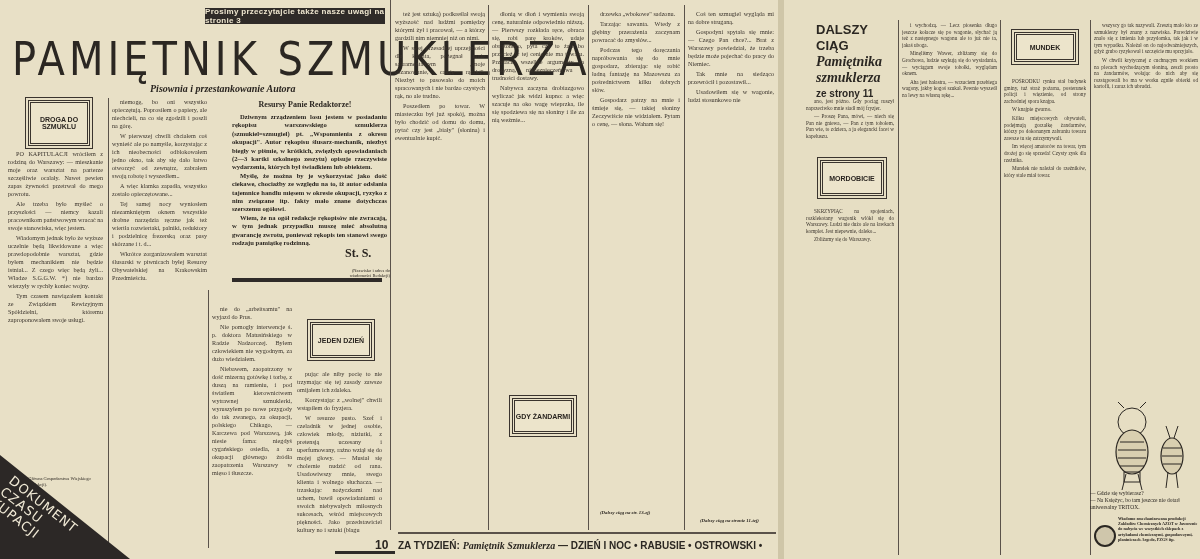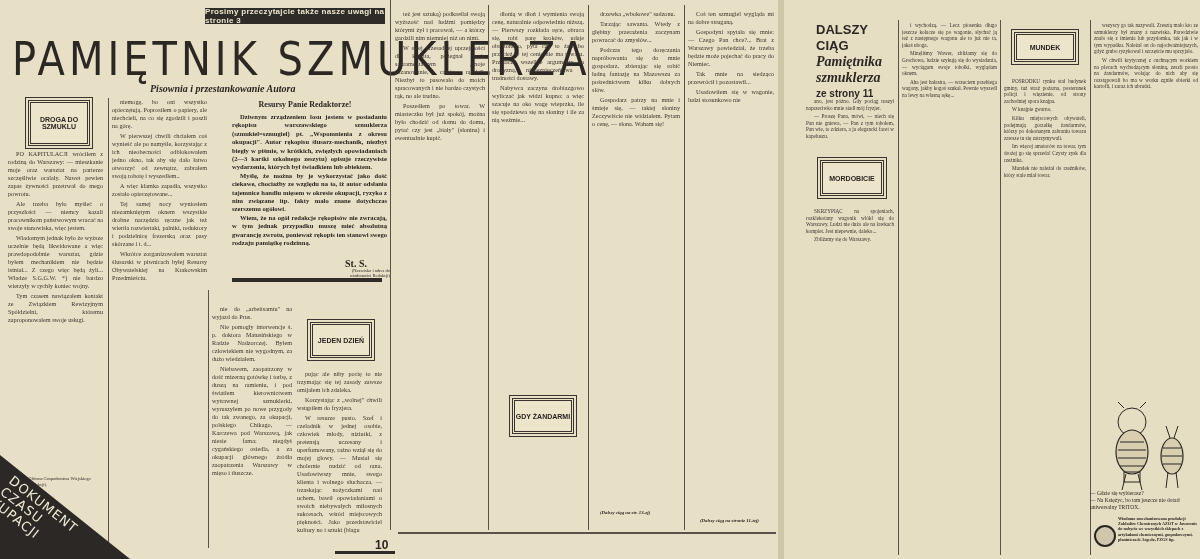--- a/index.html
+++ b/index.html
@@ -22,21 +22,21 @@
   .rule-v { position: absolute; width: 1px; background: #5a524a; }
   .rule-h { position: absolute; height: 1px; background: #5a524a; }
 
   .boxhead { position: absolute; border: 3px double #3a342e; outline: 1px solid #3a342e; outline-offset: 2px;
              display: flex; align-items: center; justify-content: center; text-align: center;
              font-family: "Liberation Sans", sans-serif; font-weight: bold; font-size: 7px; background: #ece4cb; }
 
   .letter-title { position: absolute; left: 230px; top: 100px; width: 150px; text-align: center; font-size: 8px; font-weight: bold; }
   .letter-body { position: absolute; left: 232px; top: 113px; width: 155px; font-size: 6.6px; line-height: 8.4px; font-weight: bold; text-align: justify; }
   .letter-body p { text-indent: 8px; }
-  .signature { position: absolute; left: 345px; top: 258px; font-size: 10px; font-weight: bold; }
+  .signature { position: absolute; left: 345px; top: 246px; font-size: 12px; font-weight: bold; }
   .sig-note { position: absolute; left: 330px; top: 268px; width: 60px; font-size: 4.5px; line-height: 5px; text-align: right; }
   .letter-bar { position: absolute; left: 232px; top: 278px; width: 150px; height: 4px; background: #2f2b28; }
   .banner-text { position: absolute; left: 10px; top: 470px; color: #f1ead6; font-family: "DejaVu Sans", sans-serif;
                  font-size: 13px; line-height: 14px; transform: rotate(38deg); transform-origin: left top; letter-spacing: 1px; }
   .banner-tri { position: absolute; left: 0; top: 455px; width: 0; height: 0; border-left: 130px solid #2c2826; border-top: 104px solid transparent; }
 
   .footnote { position: absolute; left: 10px; top: 476px; width: 100px; font-size: 4.5px; line-height: 5.5px; }
 
   .page-num { position: absolute; left: 375px; top: 538px; font-family: "Liberation Sans", sans-serif; font-weight: bold; font-size: 12px; }
   .page-num-bar { position: absolute; left: 335px; top: 551px; width: 60px; height: 3px; background: #2f2b28; }
@@ -156,20 +156,25 @@
     <div class="banner-tri"></div>
     <div class="banner-text">
       <div style="margin-left:6px;">DOKUMENT</div>
       <div style="margin-left:6px;">CZASU</div>
       <div style="margin-left:-6px;">OKUPACJI</div>
     </div>
 
     <div class="page-num">10</div>
     <div class="page-num-bar"></div>
 
+    <div class="next-week">
+      <span>ZA TYDZIEŃ:</span>
+      <span class="em">Pamiętnik Szmuklerza</span>
+      <span>— DZIEŃ I NOC • RABUSIE • OSTROWSKI •</span>
+    </div>
   </div>
 
   <div class="gutter"></div>
 
   <div class="page-right"></div>
 
   <div class="dalszy">
     <div>DALSZY</div>
     <div>CIĄG</div>
     <div class="ital">Pamiętnika</div>

